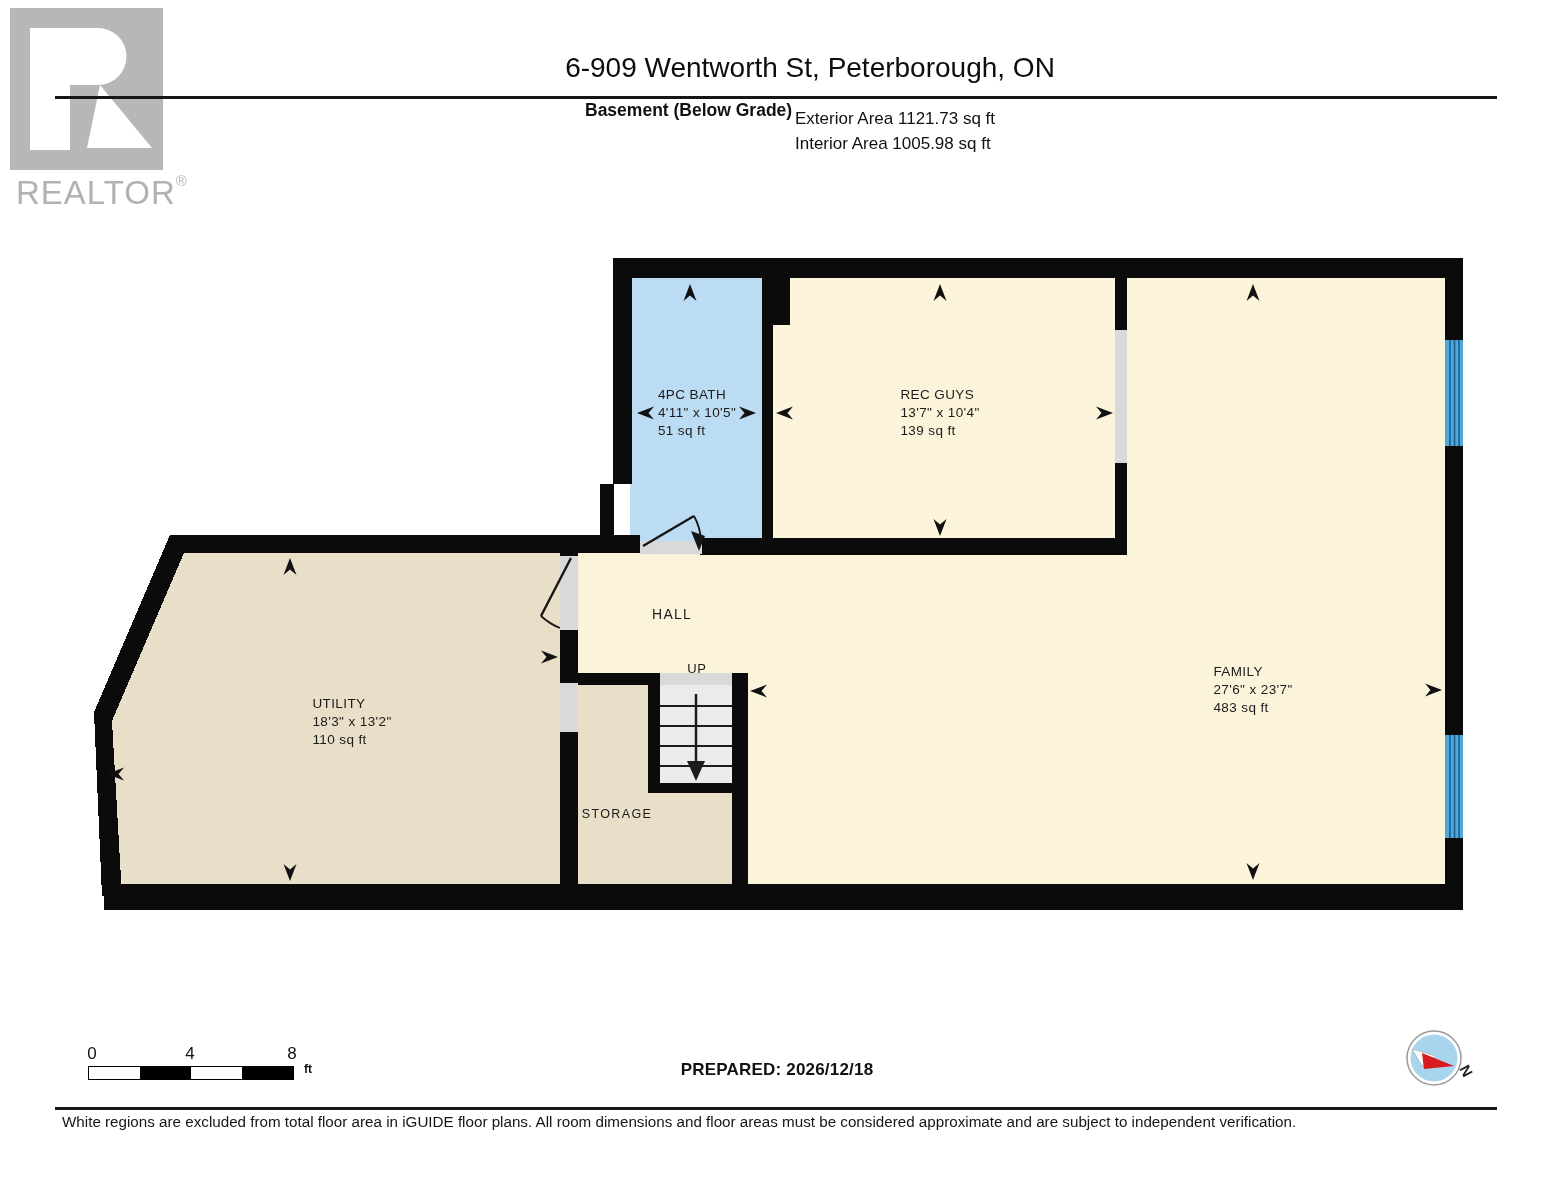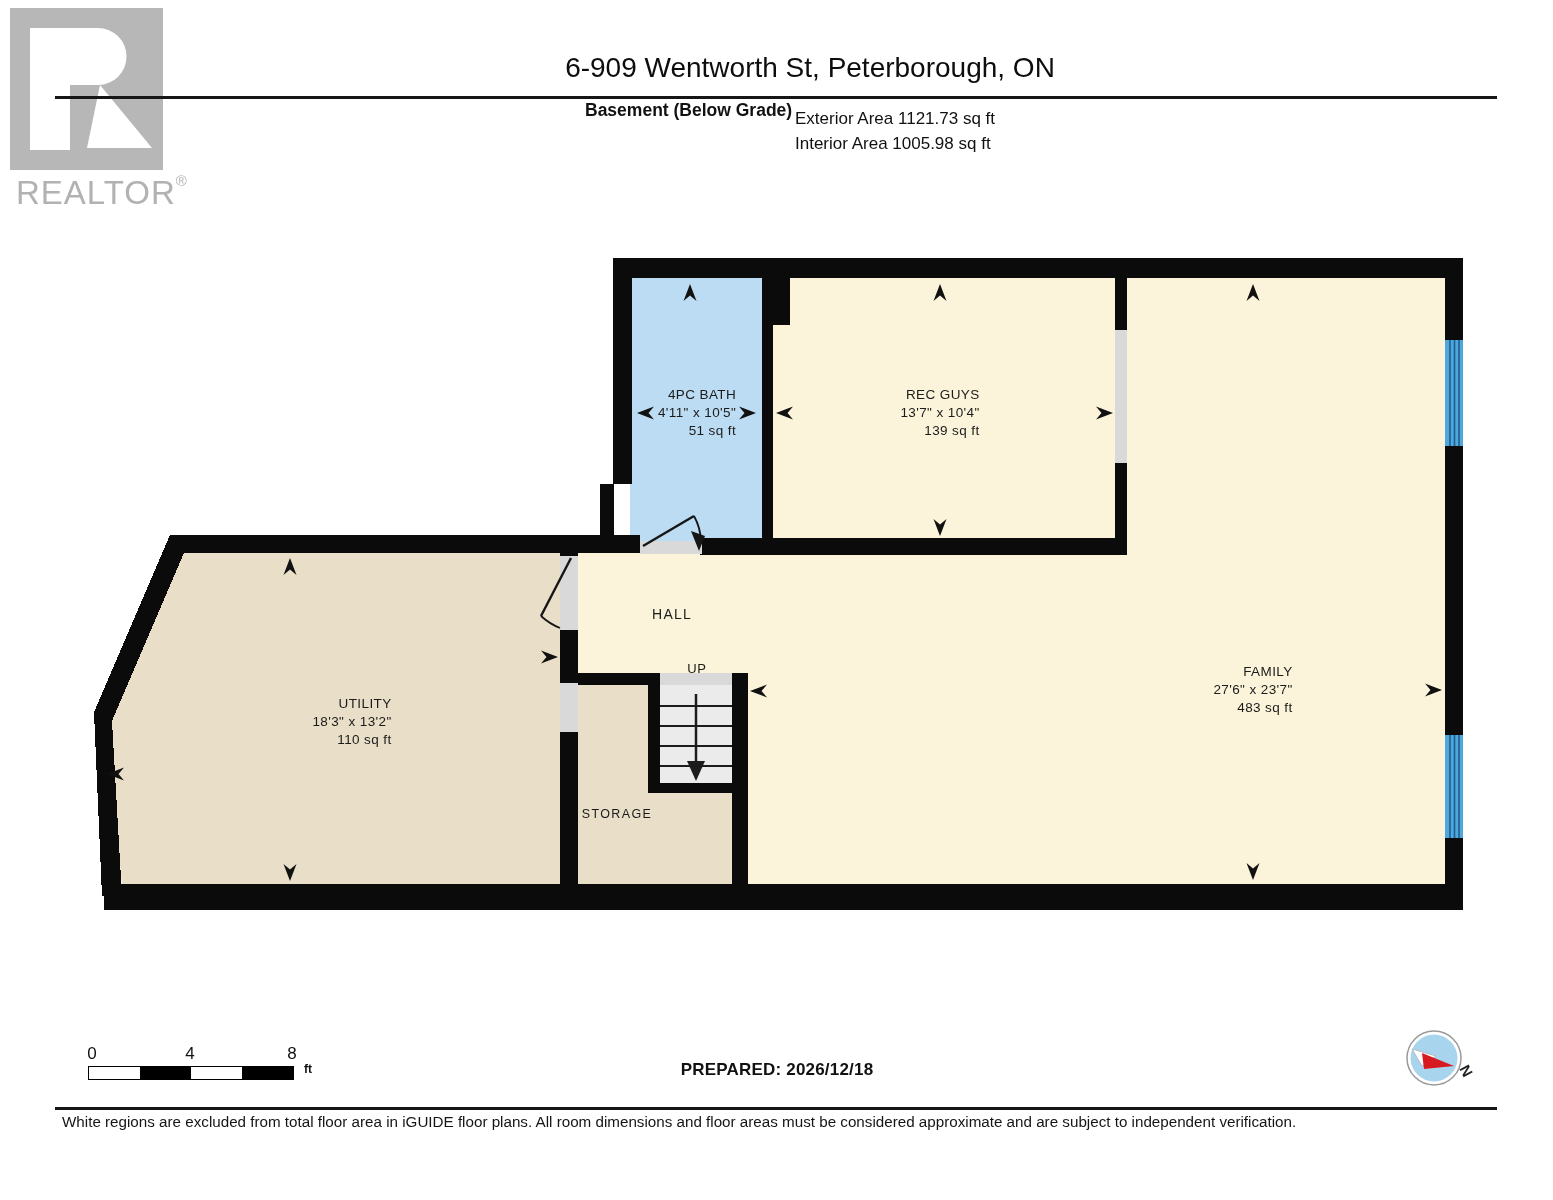--- a/index.html
+++ b/index.html
@@ -16,21 +16,21 @@
   .rule{position:absolute;left:55px;width:1442px;background:#161616;}
   .rule-top{top:96px;height:3px;}
   .rule-bottom{top:1107px;height:3px;}
   .floor-label{position:absolute;left:585px;top:100px;font-size:17.5px;font-weight:bold;}
   .area-line{position:absolute;left:795px;font-size:17px;}
   .area-ext{top:109px;} .area-int{top:134px;}
 
   
   .plan{position:absolute;left:0;top:0;}
 
-  .room-label{position:absolute;transform:translate(-50%,-50%);text-align:right;
+  .room-label{position:absolute;transform:translate(-50%,-50%);text-align:left;
               font-size:13.5px;line-height:1.32;color:#1b1b1b;white-space:nowrap;
               letter-spacing:.4px;}
   .mini-label{position:absolute;transform:translate(-50%,-50%);text-align:left;
               color:#1b1b1b;white-space:nowrap;}
   .lbl-hall{font-size:14px;letter-spacing:1.2px;}
   .lbl-up{font-size:13px;letter-spacing:.6px;}
   .lbl-storage{font-size:12.5px;letter-spacing:1.4px;}
 
   
   .scalebar{position:absolute;left:88px;top:1044px;width:330px;height:40px;}

